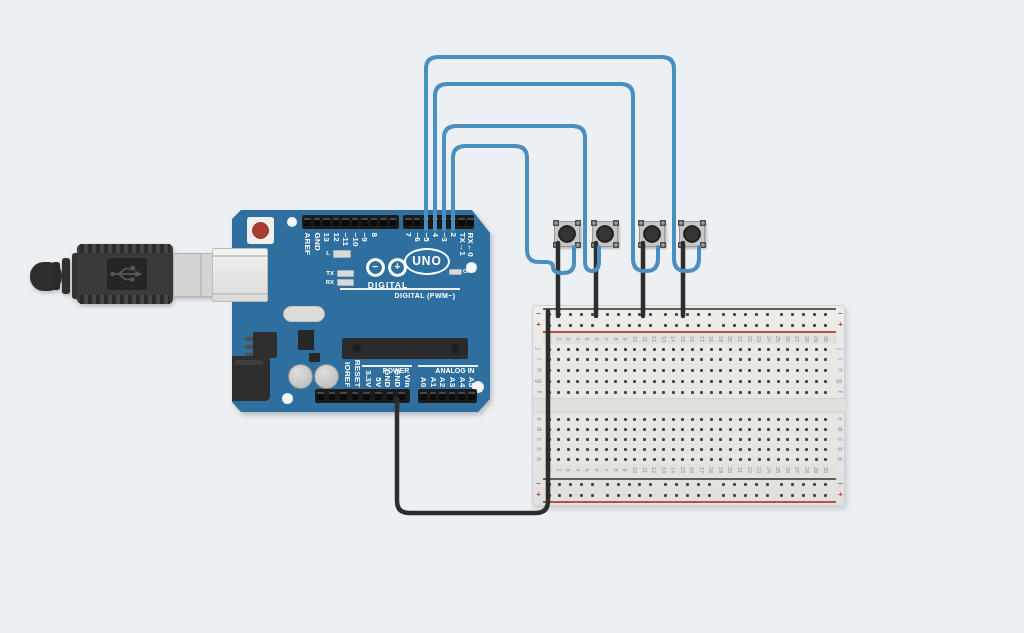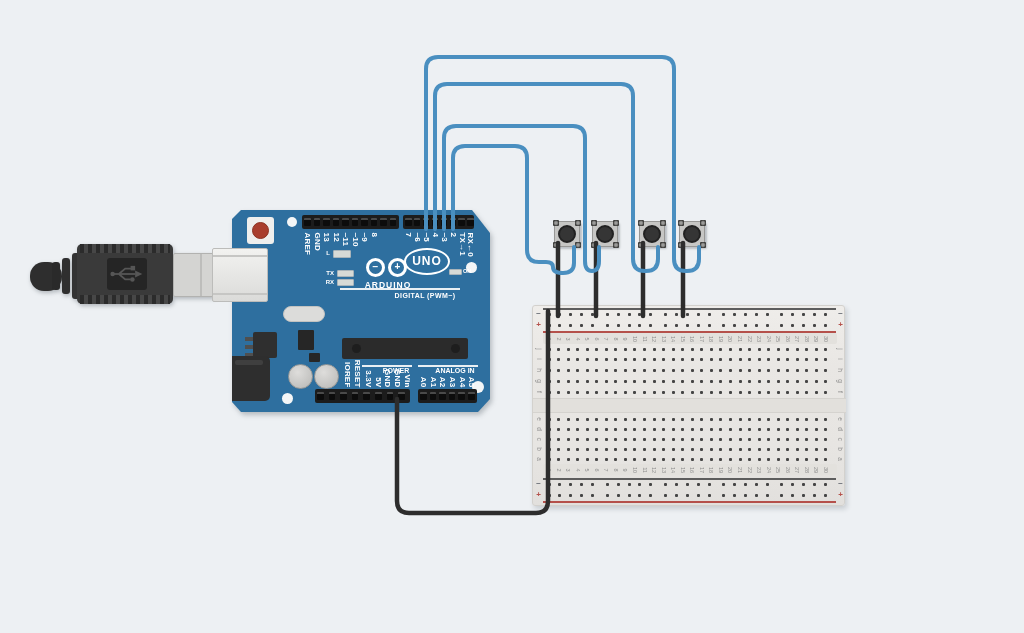--- a/index.html
+++ b/index.html
@@ -621,21 +621,21 @@
       <div class="led" style="left:101px;top:40px;width:18px;height:8px"></div>
       <div class="wlabel" style="left:88px;top:60px;width:14px;font-size:6px;text-align:right">TX</div>
       <div class="led" style="left:105px;top:60px;width:17px;height:7px"></div>
       <div class="wlabel" style="left:88px;top:69px;width:14px;font-size:6px;text-align:right">RX</div>
       <div class="led" style="left:105px;top:69px;width:17px;height:7px"></div>
       <div class="led" style="left:217px;top:59px;width:13px;height:6px"></div>
       <div class="wlabel" style="left:231px;top:58px;width:14px;font-size:5.5px">ON</div>
 
       <div class="logo-c" style="left:134px;top:48px">−</div>
       <div class="logo-c" style="left:156px;top:48px">+</div>
-      <div class="wlabel" style="left:126px;top:70px;width:60px;font-size:8.5px;text-align:center;letter-spacing:1px">ARDUINO</div>
+      <div class="wlabel" style="left:126px;top:70px;width:60px;font-size:8.5px;text-align:center;letter-spacing:1px">DIGITAL</div>
       <div class="uno-oval">UNO</div>
 
       <div class="abs" style="left:110px;top:128px;width:126px;height:21px;background:#2b2b2b;border-radius:2px"></div>
       <div class="abs" style="left:120px;top:134px;width:9px;height:9px;background:#1e1e1e;border-radius:50%"></div>
       <div class="abs" style="left:219px;top:134px;width:9px;height:9px;background:#1e1e1e;border-radius:50%"></div>
 
       <div class="abs" style="left:51px;top:96px;width:42px;height:16px;background:#dcdcda;border:1px solid #c3c3c1;border-radius:8px"></div>
       <div class="abs" style="left:13px;top:127px;width:8px;height:4px;background:#4f4f4f"></div>
       <div class="abs" style="left:13px;top:135px;width:8px;height:4px;background:#4f4f4f"></div>
       <div class="abs" style="left:13px;top:143px;width:8px;height:4px;background:#4f4f4f"></div>

